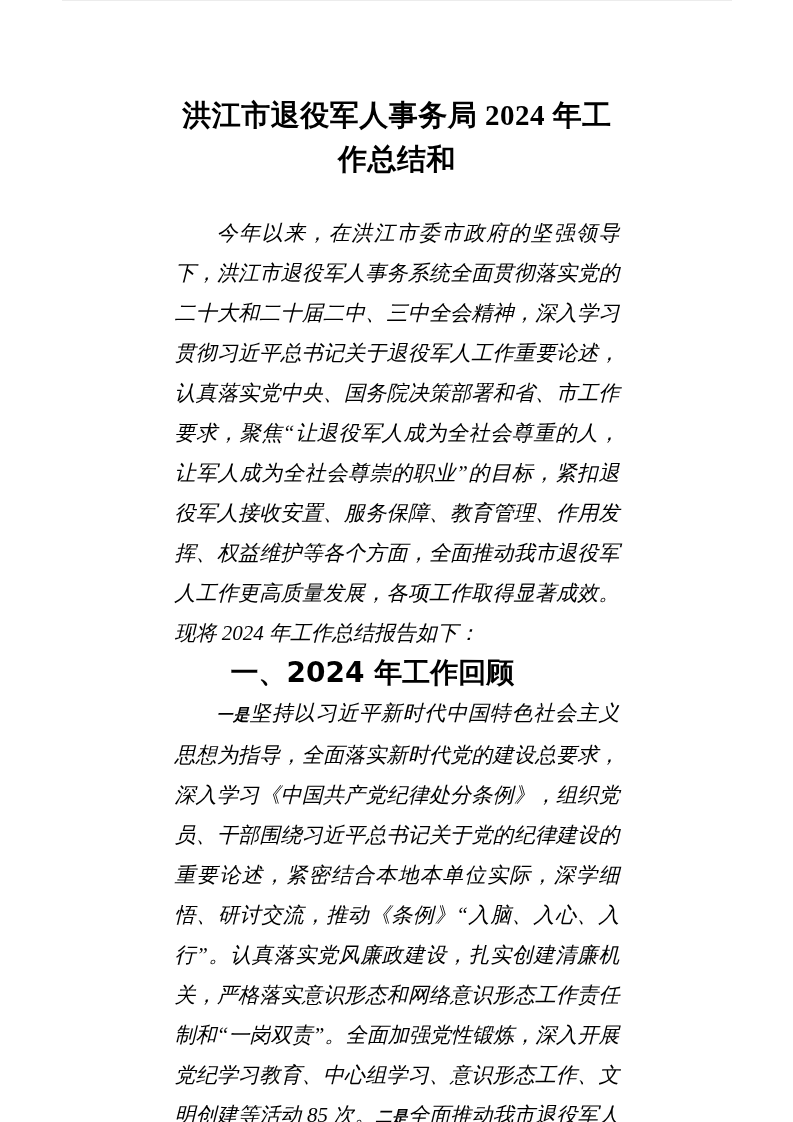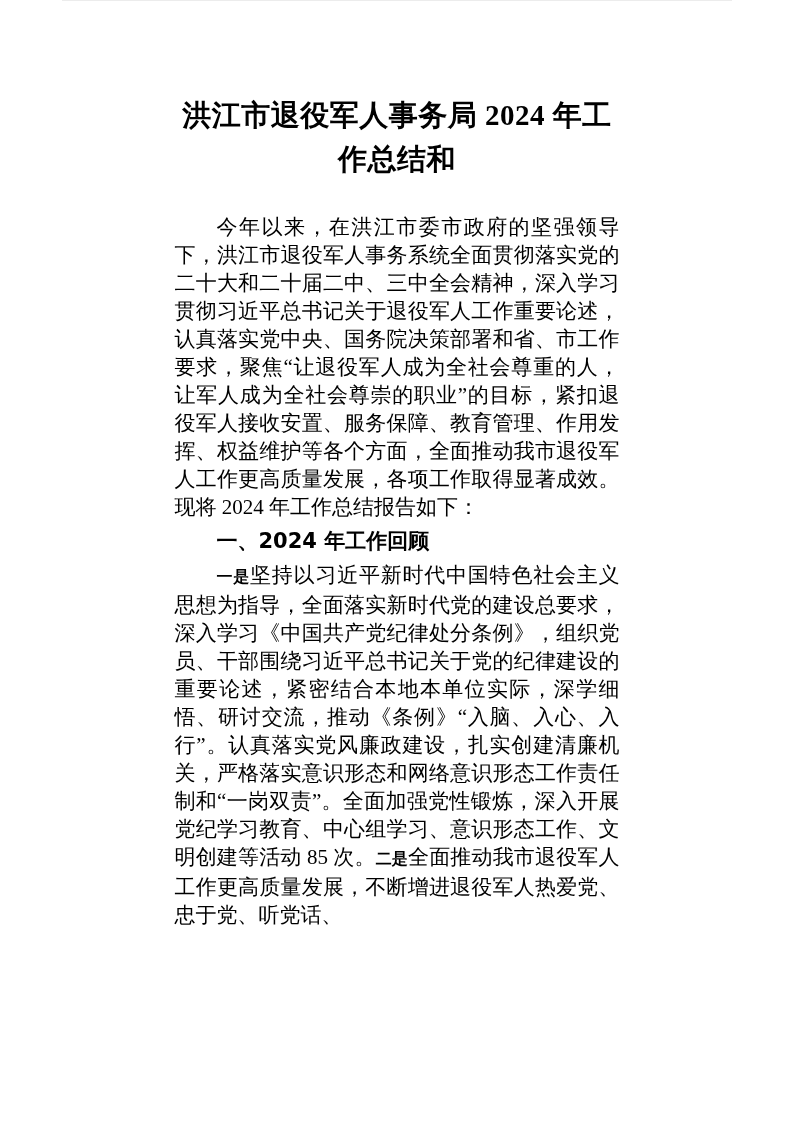--- a/index.html
+++ b/index.html
@@ -26,31 +26,32 @@
     font-size: 29px;
     line-height: 44px;
     text-align: center;
     letter-spacing: 0.5px;
   }
   .title-line { display: block; }
   .para {
     margin: 0;
     font-family: "Liberation Serif", "DejaVu Serif", serif;
     font-size: 21px;
-    line-height: 28px;
+    line-height: 40px;
     text-align: justify;
     text-justify: inter-character;
     text-indent: 2em;
     word-break: break-all;
+    font-style: italic;
   }
   .heading-1 {
     margin: 0;
     font-family: "DejaVu Sans", "Liberation Sans", sans-serif;
     font-weight: bold;
-    font-size: 21px;
+    font-size: 28px;
     line-height: 40px;
     text-indent: 2em;
   }
   .heading-2 {
     margin: 0;
     font-family: "Liberation Serif", "DejaVu Serif", serif;
     font-weight: bold;
     font-size: 21px;
     line-height: 40px;
     text-indent: 2em;

